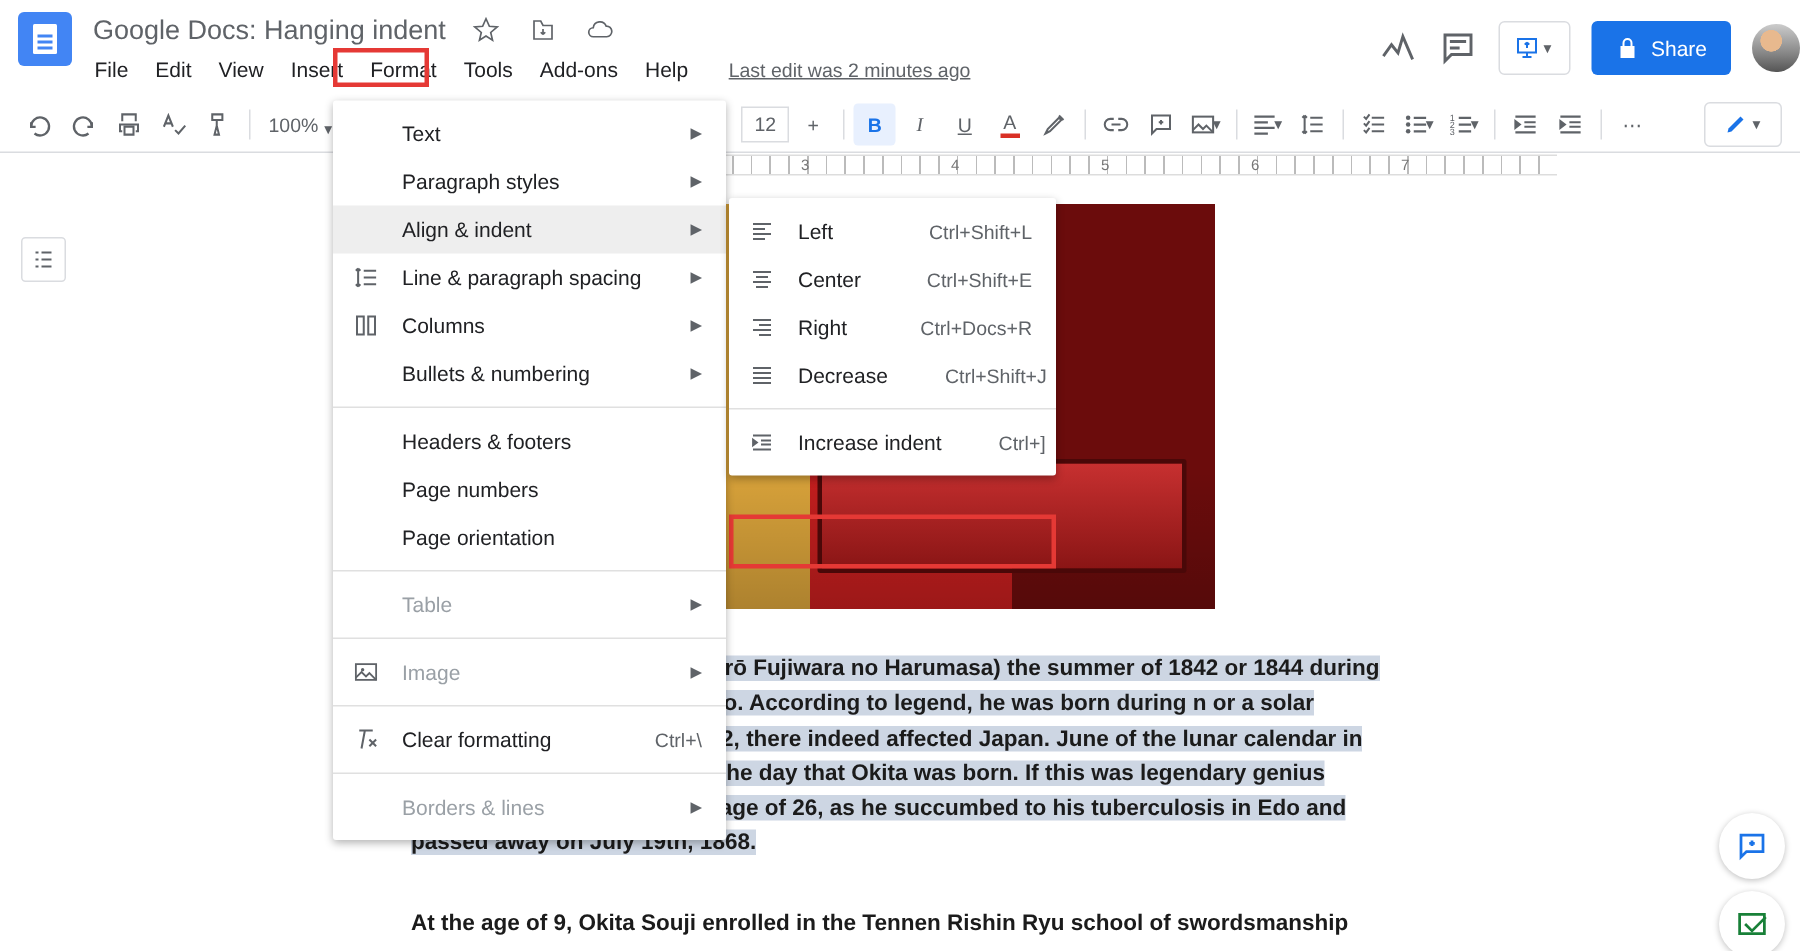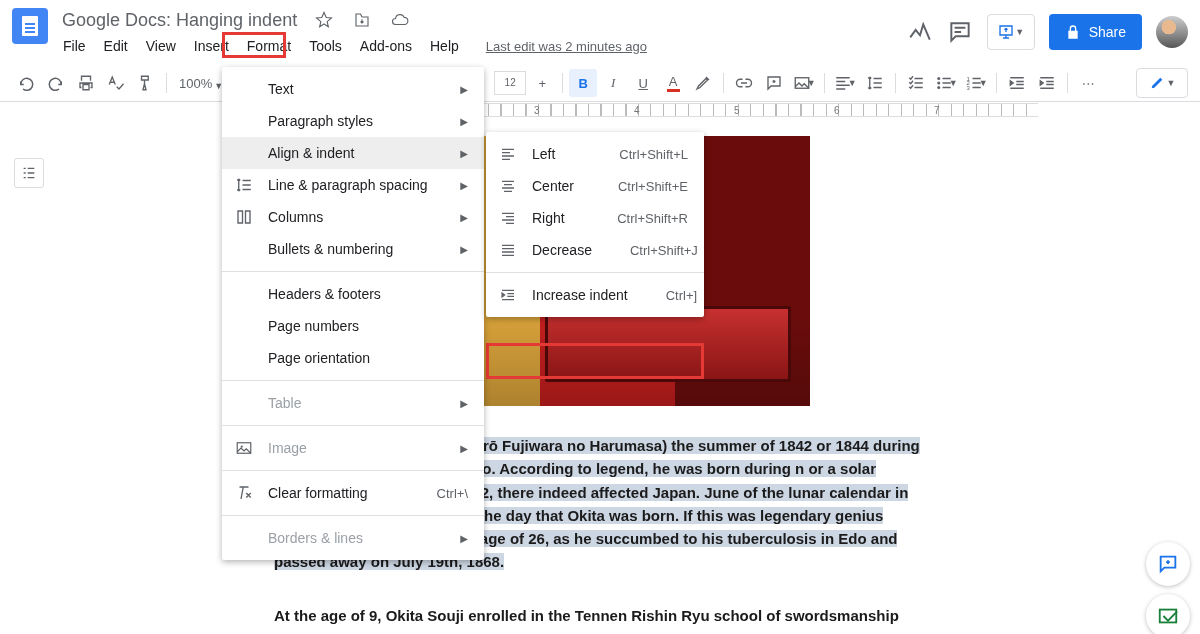--- a/index.html
+++ b/index.html
@@ -1,19 +1,19 @@
 <!DOCTYPE html>
 <html><head>
 <meta charset="utf-8">
 <style>
   * { box-sizing: border-box; margin: 0; padding: 0; font-family: Arial, "Helvetica Neue", sans-serif; }
   body { width: 1200px; height: 634px; background: #fff; overflow: hidden; position: relative; color: #202124; }
   
   
-  .header { display: flex; align-items: flex-start; padding: 8px 12px 0 12px; }
+  .header { display: flex; align-items: flex-start; padding: 8px 0 0 12px; }
   .doc-icon { width: 36px; height: 36px; background: #4285f4; border-radius: 4px; margin-right: 8px; position: relative; display:flex; align-items:center; justify-content:center; }
   .doc-icon::before { content:""; width:16px; height:20px; background:#fff; border-radius:1px; position:relative; }
   .doc-icon::after { content:""; position:absolute; width:10px; height:2px; background:#4285f4; top:15px; box-shadow: 0 4px 0 #4285f4, 0 8px 0 #4285f4; left:13px; }
   .title-area { flex: 0 0 auto; }
   .title-row { display: flex; align-items: center; height: 24px; }
   .doc-title { font-size: 18px; color: #5f6368; padding: 0 6px; }
   .title-icons { display:flex; gap:12px; padding-left:8px; color:#5f6368; }
   .title-icons svg { width:18px; height:18px; }
   .menubar { display: flex; gap: 4px; font-size: 14px; color: #202124; padding-top:2px; align-items:center; }
   .menubar-item { padding: 4px 7px; border-radius: 4px; cursor:pointer; }
@@ -22,21 +22,21 @@
   .hr-icon { width:26px; height:26px; display:flex; align-items:center; justify-content:center; color:#5f6368; }
   .present-btn { border:1px solid #dadce0; border-radius:4px; height:36px; width:48px; display:flex; align-items:center; justify-content:center; gap:4px; color:#1a73e8; }
   .share-btn { background:#1a73e8; color:#fff; border-radius:4px; height:36px; padding:0 16px; display:flex; align-items:center; gap:8px; font-size:14px; font-weight:500; }
   .avatar { width:32px; height:32px; border-radius:50%; background: radial-gradient(circle at 40% 35%, #e8b98e 0 25%, transparent 26%), linear-gradient(180deg,#ccc 0,#888 60%,#555 100%); background-color:#777; }
 
   
   .toolbar { height:38px; border-bottom:1px solid #dadce0; border-top:1px solid transparent; margin-top:6px; display:flex; align-items:center; padding:0 12px; gap:2px; font-size:13px; color:#5f6368; }
   .tb-btn { width:28px; height:28px; display:flex; align-items:center; justify-content:center; border-radius:3px; }
   .tb-sep { width:1px; height:20px; background:#dadce0; margin:0 4px; }
   .tb-zoom { display:flex; align-items:flex-end; gap:6px; padding:0 6px; }
-  .tb-fontsize { border:1px solid #dadce0; width:32px; height:24px; text-align:center; line-height:22px; font-size:10px; }
+  .tb-fontsize { border:1px solid #dadce0; width:32px; height:24px; text-align:center; line-height:22px; font-size:13px; }
   .tb-bold { font-weight:bold; color:#1a73e8; background:#e8f0fe; }
   .tb-italic { font-style:italic; font-family:Georgia,serif; }
   .tb-underline { text-decoration:underline; }
   .tb-arrow { font-size:9px; color:#5f6368; margin-left:-4px; }
   .edit-mode { background:#fff; border:1px solid #dadce0; border-radius:4px; height:30px; width:52px; display:flex; align-items:center; justify-content:center; gap:6px; margin-left:auto; color:#1a73e8; }
 
   
   .ruler { height:16px; background:#fff; border-bottom:0; display:flex; align-items:center; position:relative; font-size:9px; color:#5f6368; padding-left:238px; }
   .ruler-scale { position:relative; height:14px; width:800px; background:
     repeating-linear-gradient(90deg, #bbb 0 1px, transparent 1px 12.5px); border:1px solid #ddd; border-left:0; border-right:0; }
@@ -424,21 +424,21 @@
     <span class="menu-label">Center</span>
       <span class="menu-short">Ctrl+Shift+E</span>
   </div>
   <div class="menu-item">
     <span class="menu-icon">
         <svg width="16" height="16" viewBox="0 0 24 24">
           <path d="M3 5h18M9 10h12M3 15h18M9 20h12" stroke="currentColor" stroke-width="2"></path>
         </svg>
       </span>
     <span class="menu-label">Right</span>
-      <span class="menu-short">Ctrl+Shift+R</span>
+      <span class="menu-short">Ctrl+Docs+R</span>
   </div>
   <div class="menu-item">
     <span class="menu-icon">
         <svg width="16" height="16" viewBox="0 0 24 24">
           <path d="M3 5h18M3 10h18M3 15h18M3 20h18" stroke="currentColor" stroke-width="2"></path>
         </svg>
       </span>
     <span class="menu-label">Decrease</span>
       <span class="menu-short">Ctrl+Shift+J</span>
   </div>

